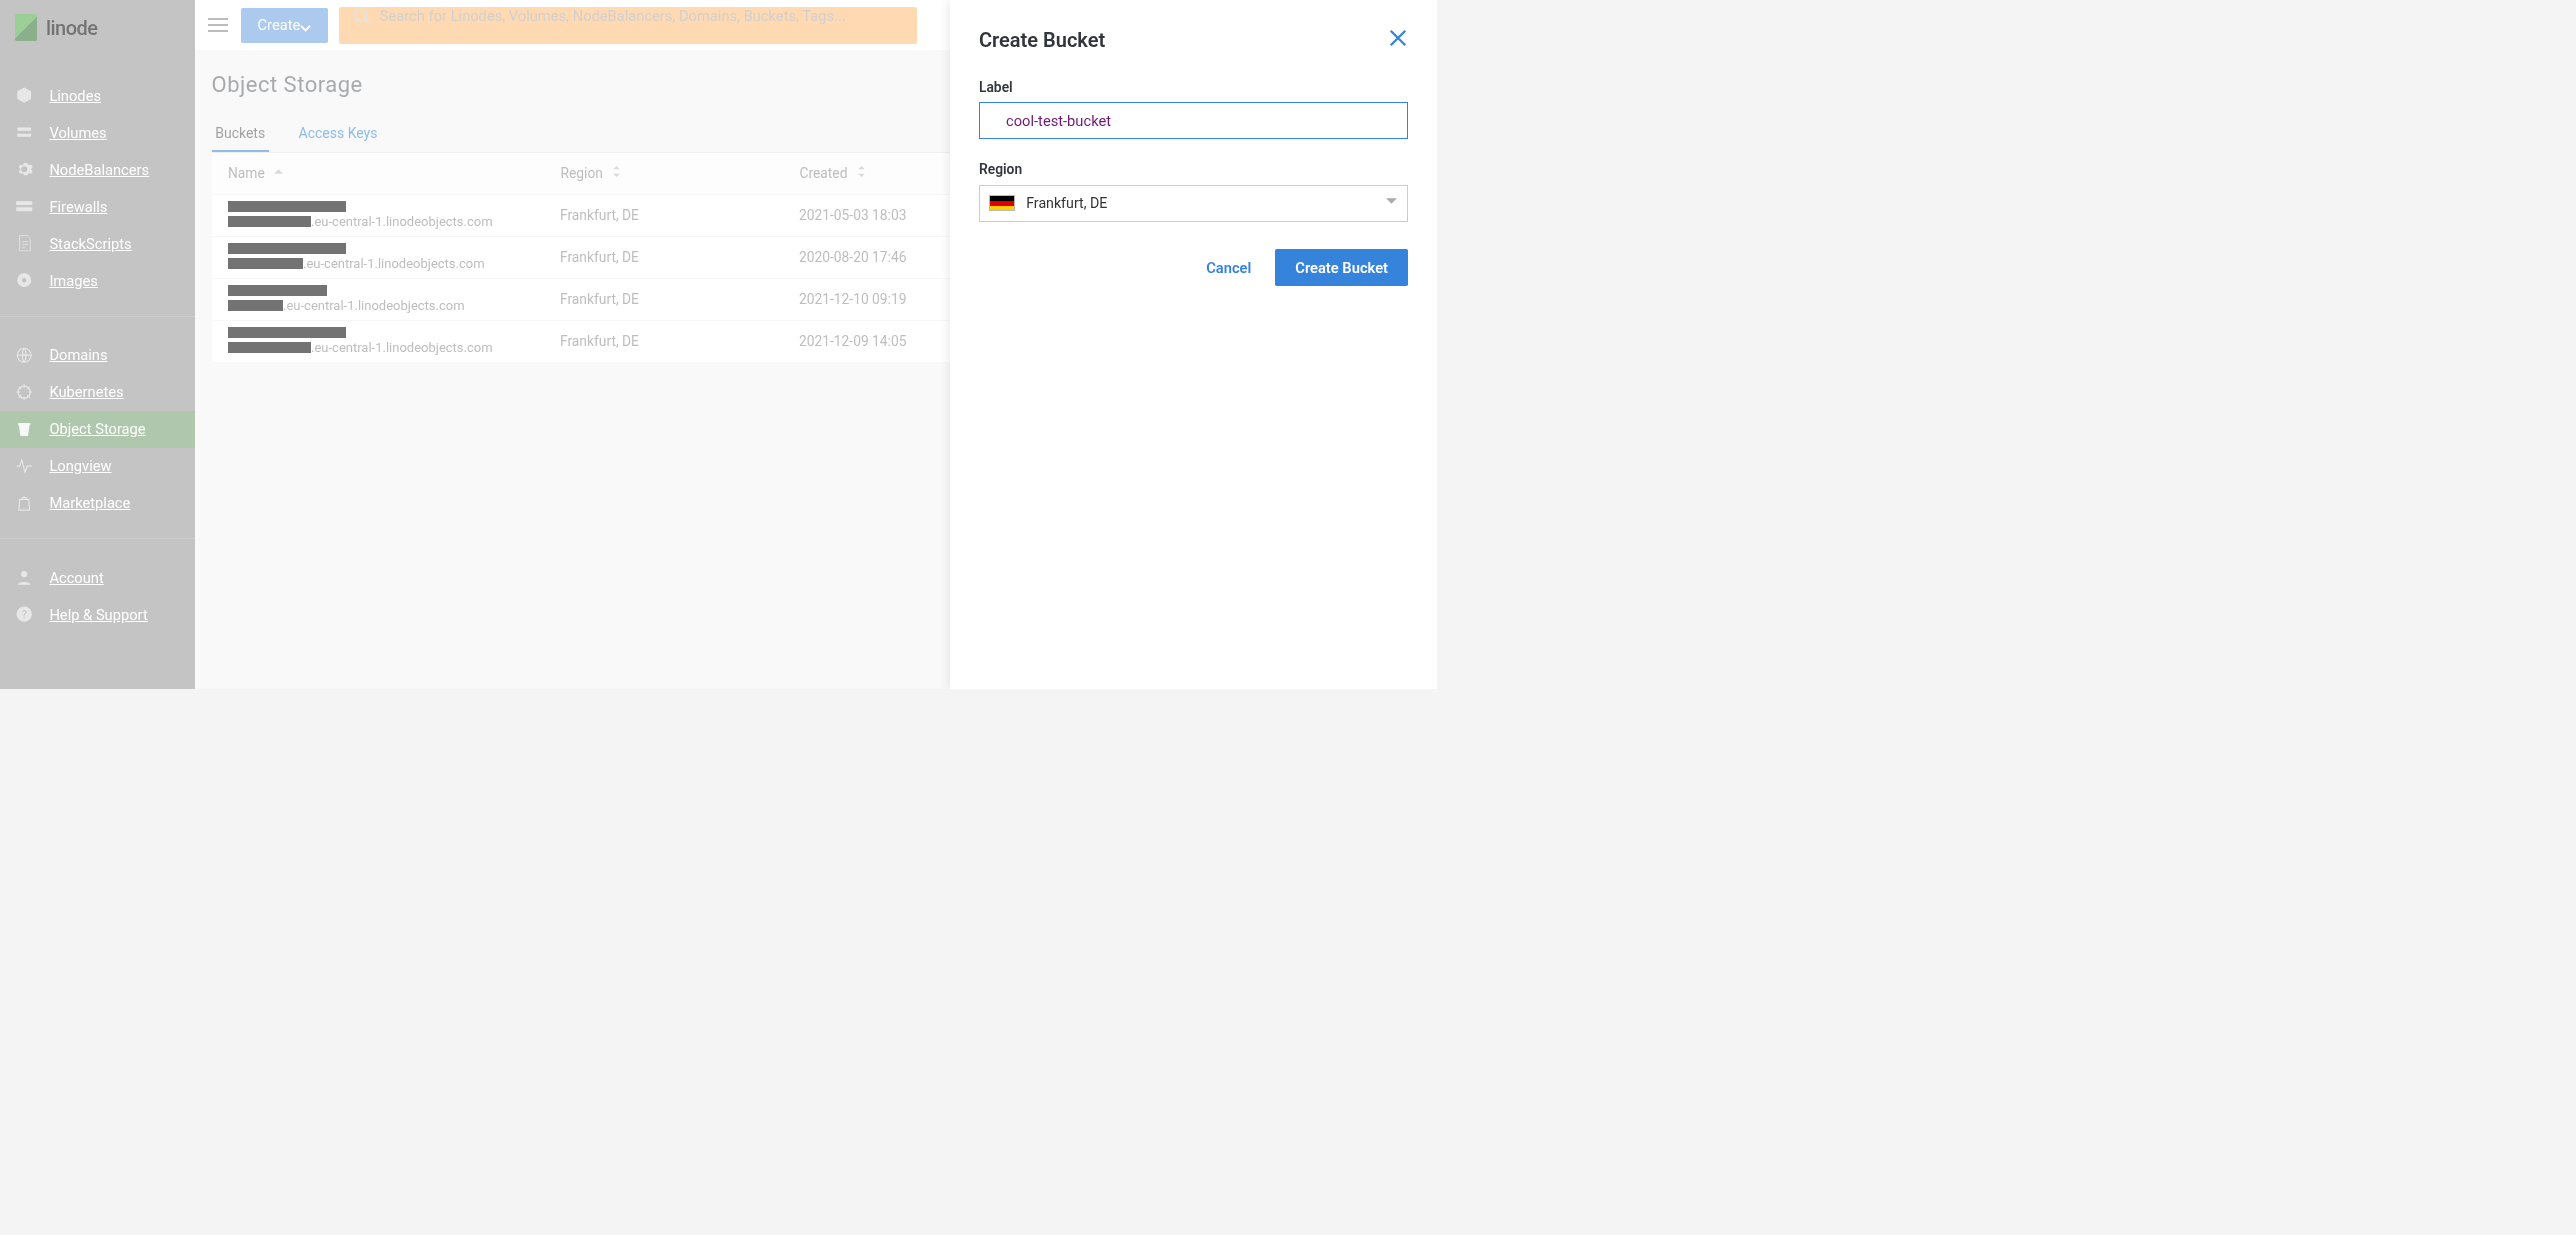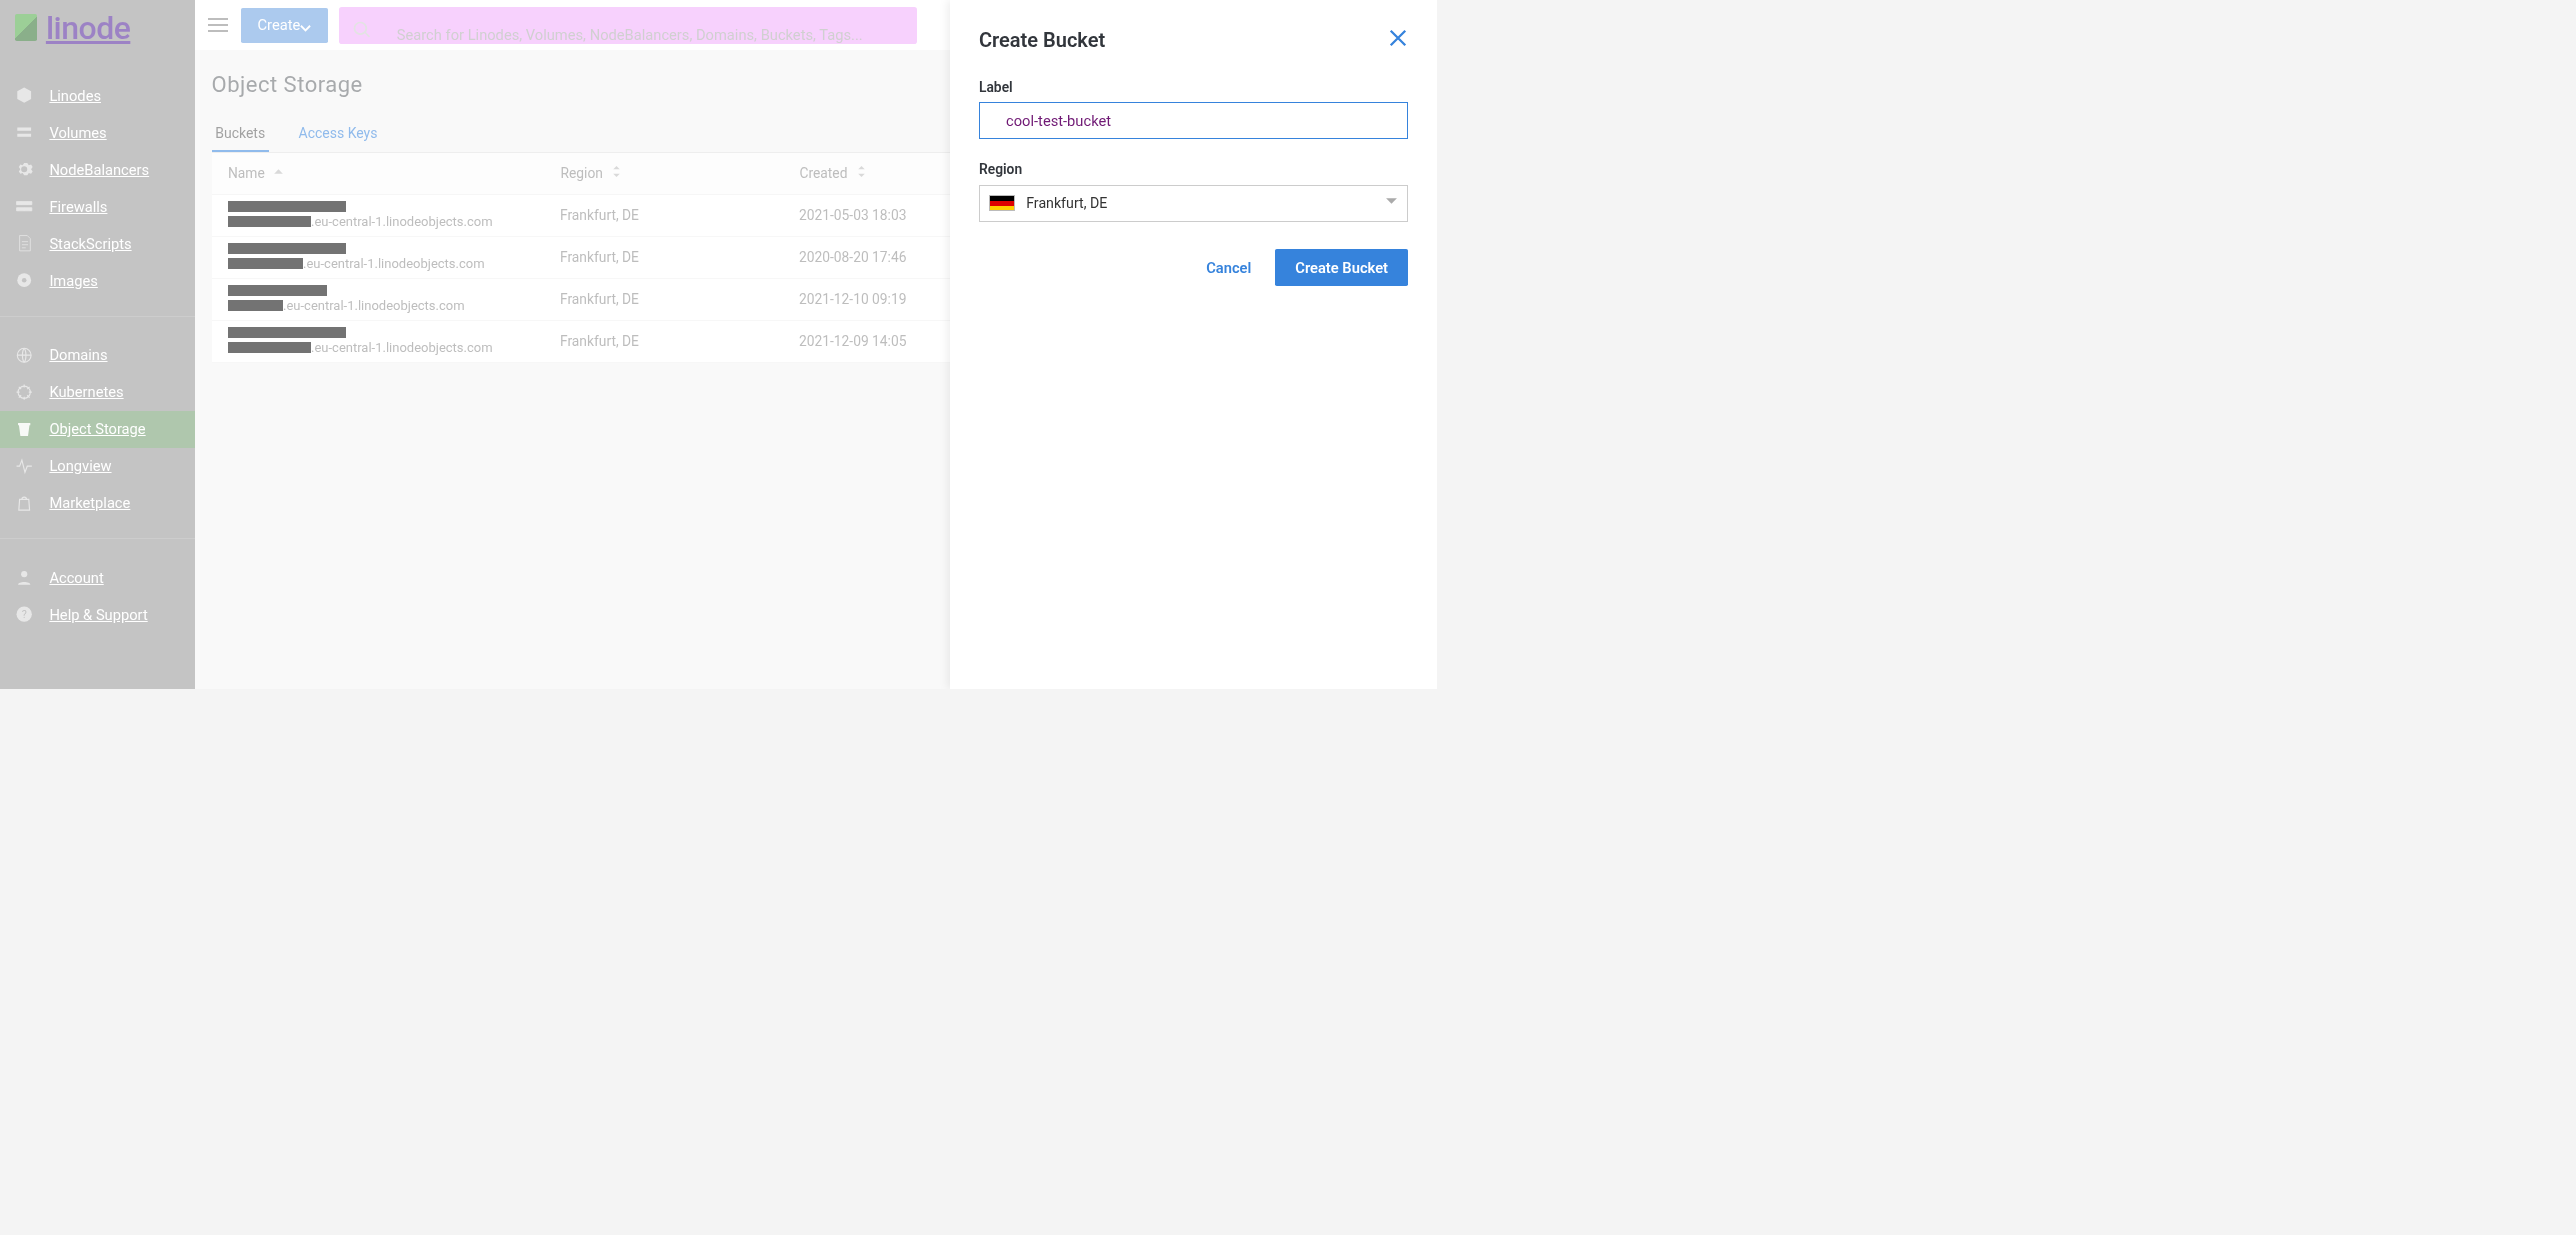--- a/index.html
+++ b/index.html
@@ -2,36 +2,36 @@
 <html style="font-size:14.7px"><head>
 <meta charset="utf-8">
 <style>
 * { margin: 0; padding: 0; box-sizing: border-box; font-family: -apple-system, BlinkMacSystemFont, "Segoe UI", Roboto, sans-serif; }
 body { background: #f4f4f4; width: 1437px; height: 689px; overflow: hidden; position: relative; }
 
 
 .sidebar { position: absolute; left: 0; top: 0; width: 195px; height: 100%; background: #949494; }
 .logo-area { height: 55px; display: flex; align-items: center; padding-left: 14.7px; gap: 9.2px; }
 .logo-mark { width: 22px; height: 27.5px; background: linear-gradient(135deg,#4ba843 0%,#4ba843 50%,#2b6e2b 50%); border-radius: 1.8px; }
-.logo-text { color: #4c1d95; font-size: 32px; font-weight: 500; letter-spacing: -0.5px; text-decoration: underline; }
+.logo-text { color: #000000; font-size: 20px; font-weight: 500; letter-spacing: -0.5px; }
 .nav-group { padding-top: 22px; }
 .nav-group + .nav-group { border-top: 0.9px solid rgba(255,255,255,0.15); margin-top: 16.5px; padding-top: 20px; }
 .nav-item { display: flex; align-items: center; height: 37px; padding-left: 14.7px; gap: 14.7px; color: #fff; font-size: 14.7px; cursor: pointer; text-decoration: underline; }
 .nav-item.active { background: #6d9a6a; }
 .nav-icon { width: 20px; height: 20px; display: flex; align-items: center; justify-content: center; opacity: 0.6; }
 .nav-item.active .nav-icon { opacity: 0.9; }
 .nav-icon svg { width: 18.4px; height: 18.4px; fill: #fff; }
 
 
 .topbar { position: absolute; left: 195px; top: 0; right: 0; height: 50px; display: flex; align-items: center; padding: 0 11px; gap: 11px; background: #fff; }
 .hamburger { width: 24px; height: 24px; display: flex; flex-direction: column; justify-content: center; gap: 4.6px; cursor: pointer; padding: 0 1.8px; }
 .hamburger span { height: 1.8px; background: #888; }
 .create-btn { background: #699ee0; color: #fff; border: none; height: 35px; padding: 0 16.5px; font-size: 14.7px; display: flex; align-items: center; gap: 0; cursor: pointer; border-radius: 1.8px; }
 .create-btn .chev { width: 11px; height: 11px; }
-.search-wrap { flex: 1; display: flex; align-items: flex-end; background: #f0abfc; height: 37px; border-radius: 2.8px; padding: 0 13px; gap: 25px; max-width: 578px; }
+.search-wrap { flex: 1; display: flex; align-items: flex-start; background: #fdba74; height: 37px; border-radius: 2.8px; padding: 0 13px; gap: 8px; max-width: 578px; }
 .search-wrap input { border: none; background: transparent; flex: 1; font-size: 14.7px; color: #555; outline: none; }
 .search-wrap input::placeholder { color: #aaa; }
 .search-icon svg { width: 20px; height: 20px; fill: #ccc; }
 
 
 .overlay { position: absolute; left: 0; top: 0; width: 951px; height: 100%; background: rgba(255,255,255,0.45); pointer-events: none; z-index: 5; }
 
 
 .main { position: absolute; left: 195px; top: 50px; right: 0; bottom: 0; padding: 22px 16.5px 0; background: #f4f4f4; }
 .page-title { font-size: 22px; font-weight: 400; color: #606469; letter-spacing: 0.5px; margin-bottom: 18.4px; }

